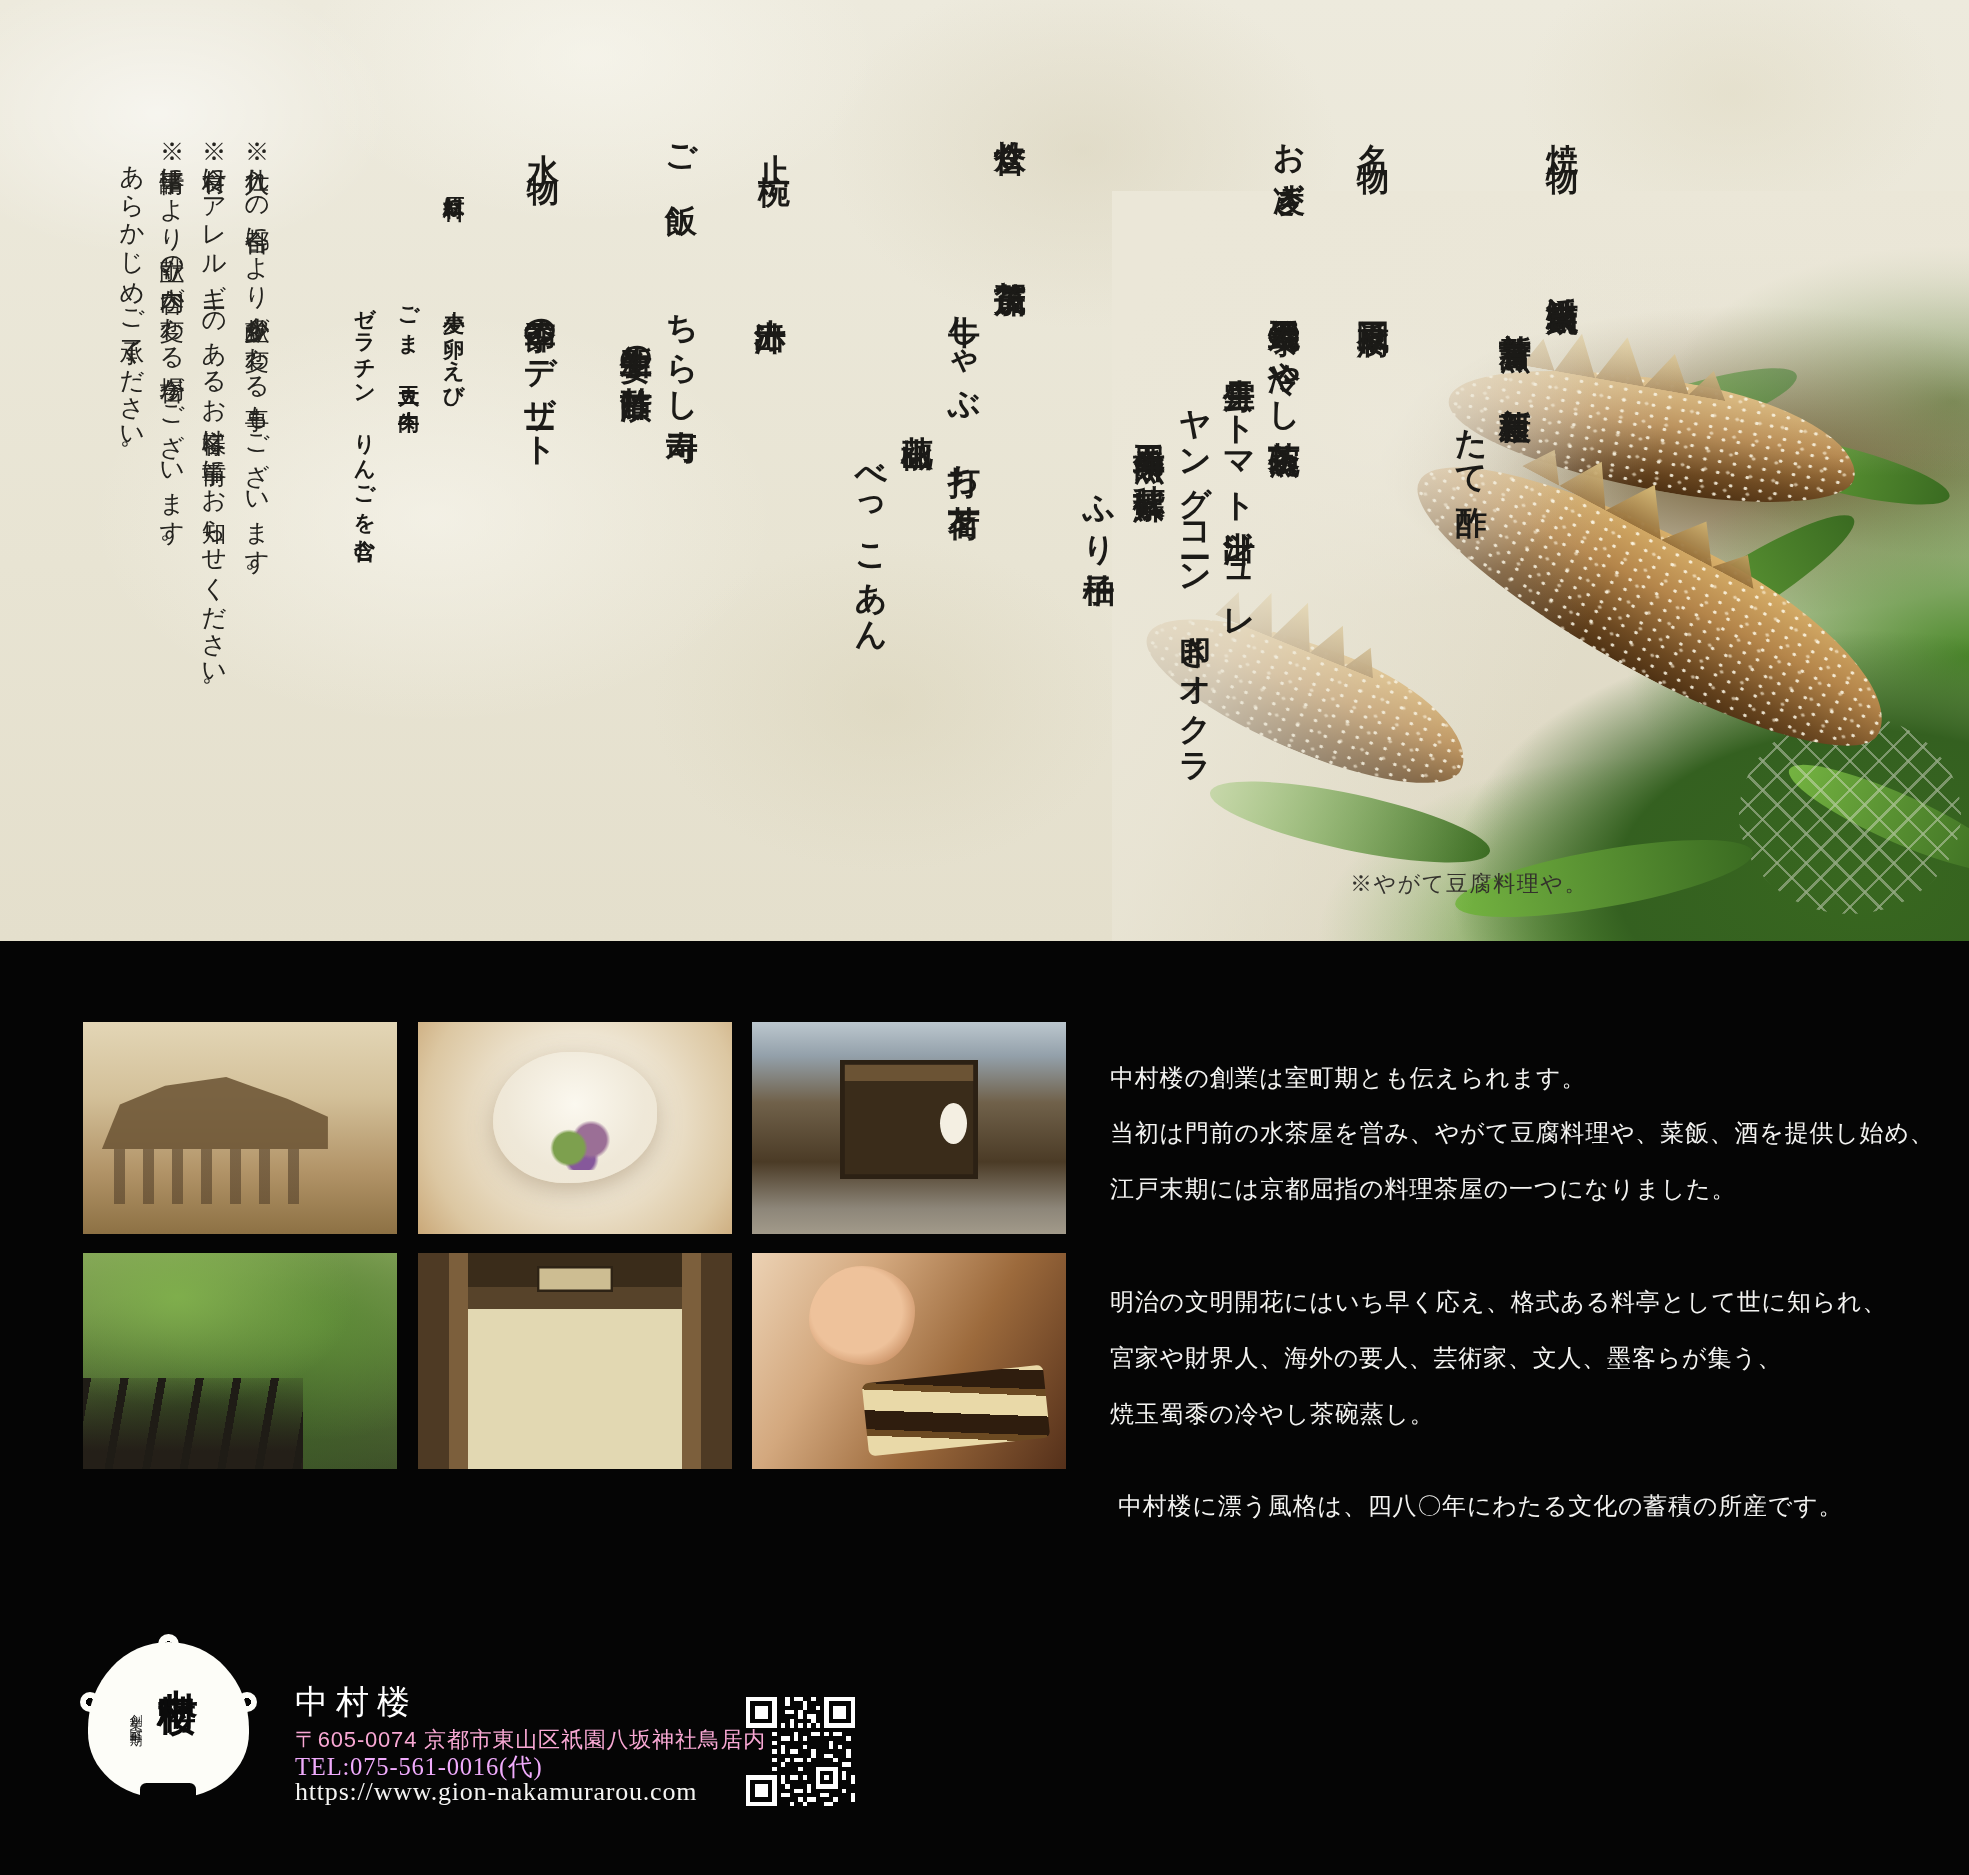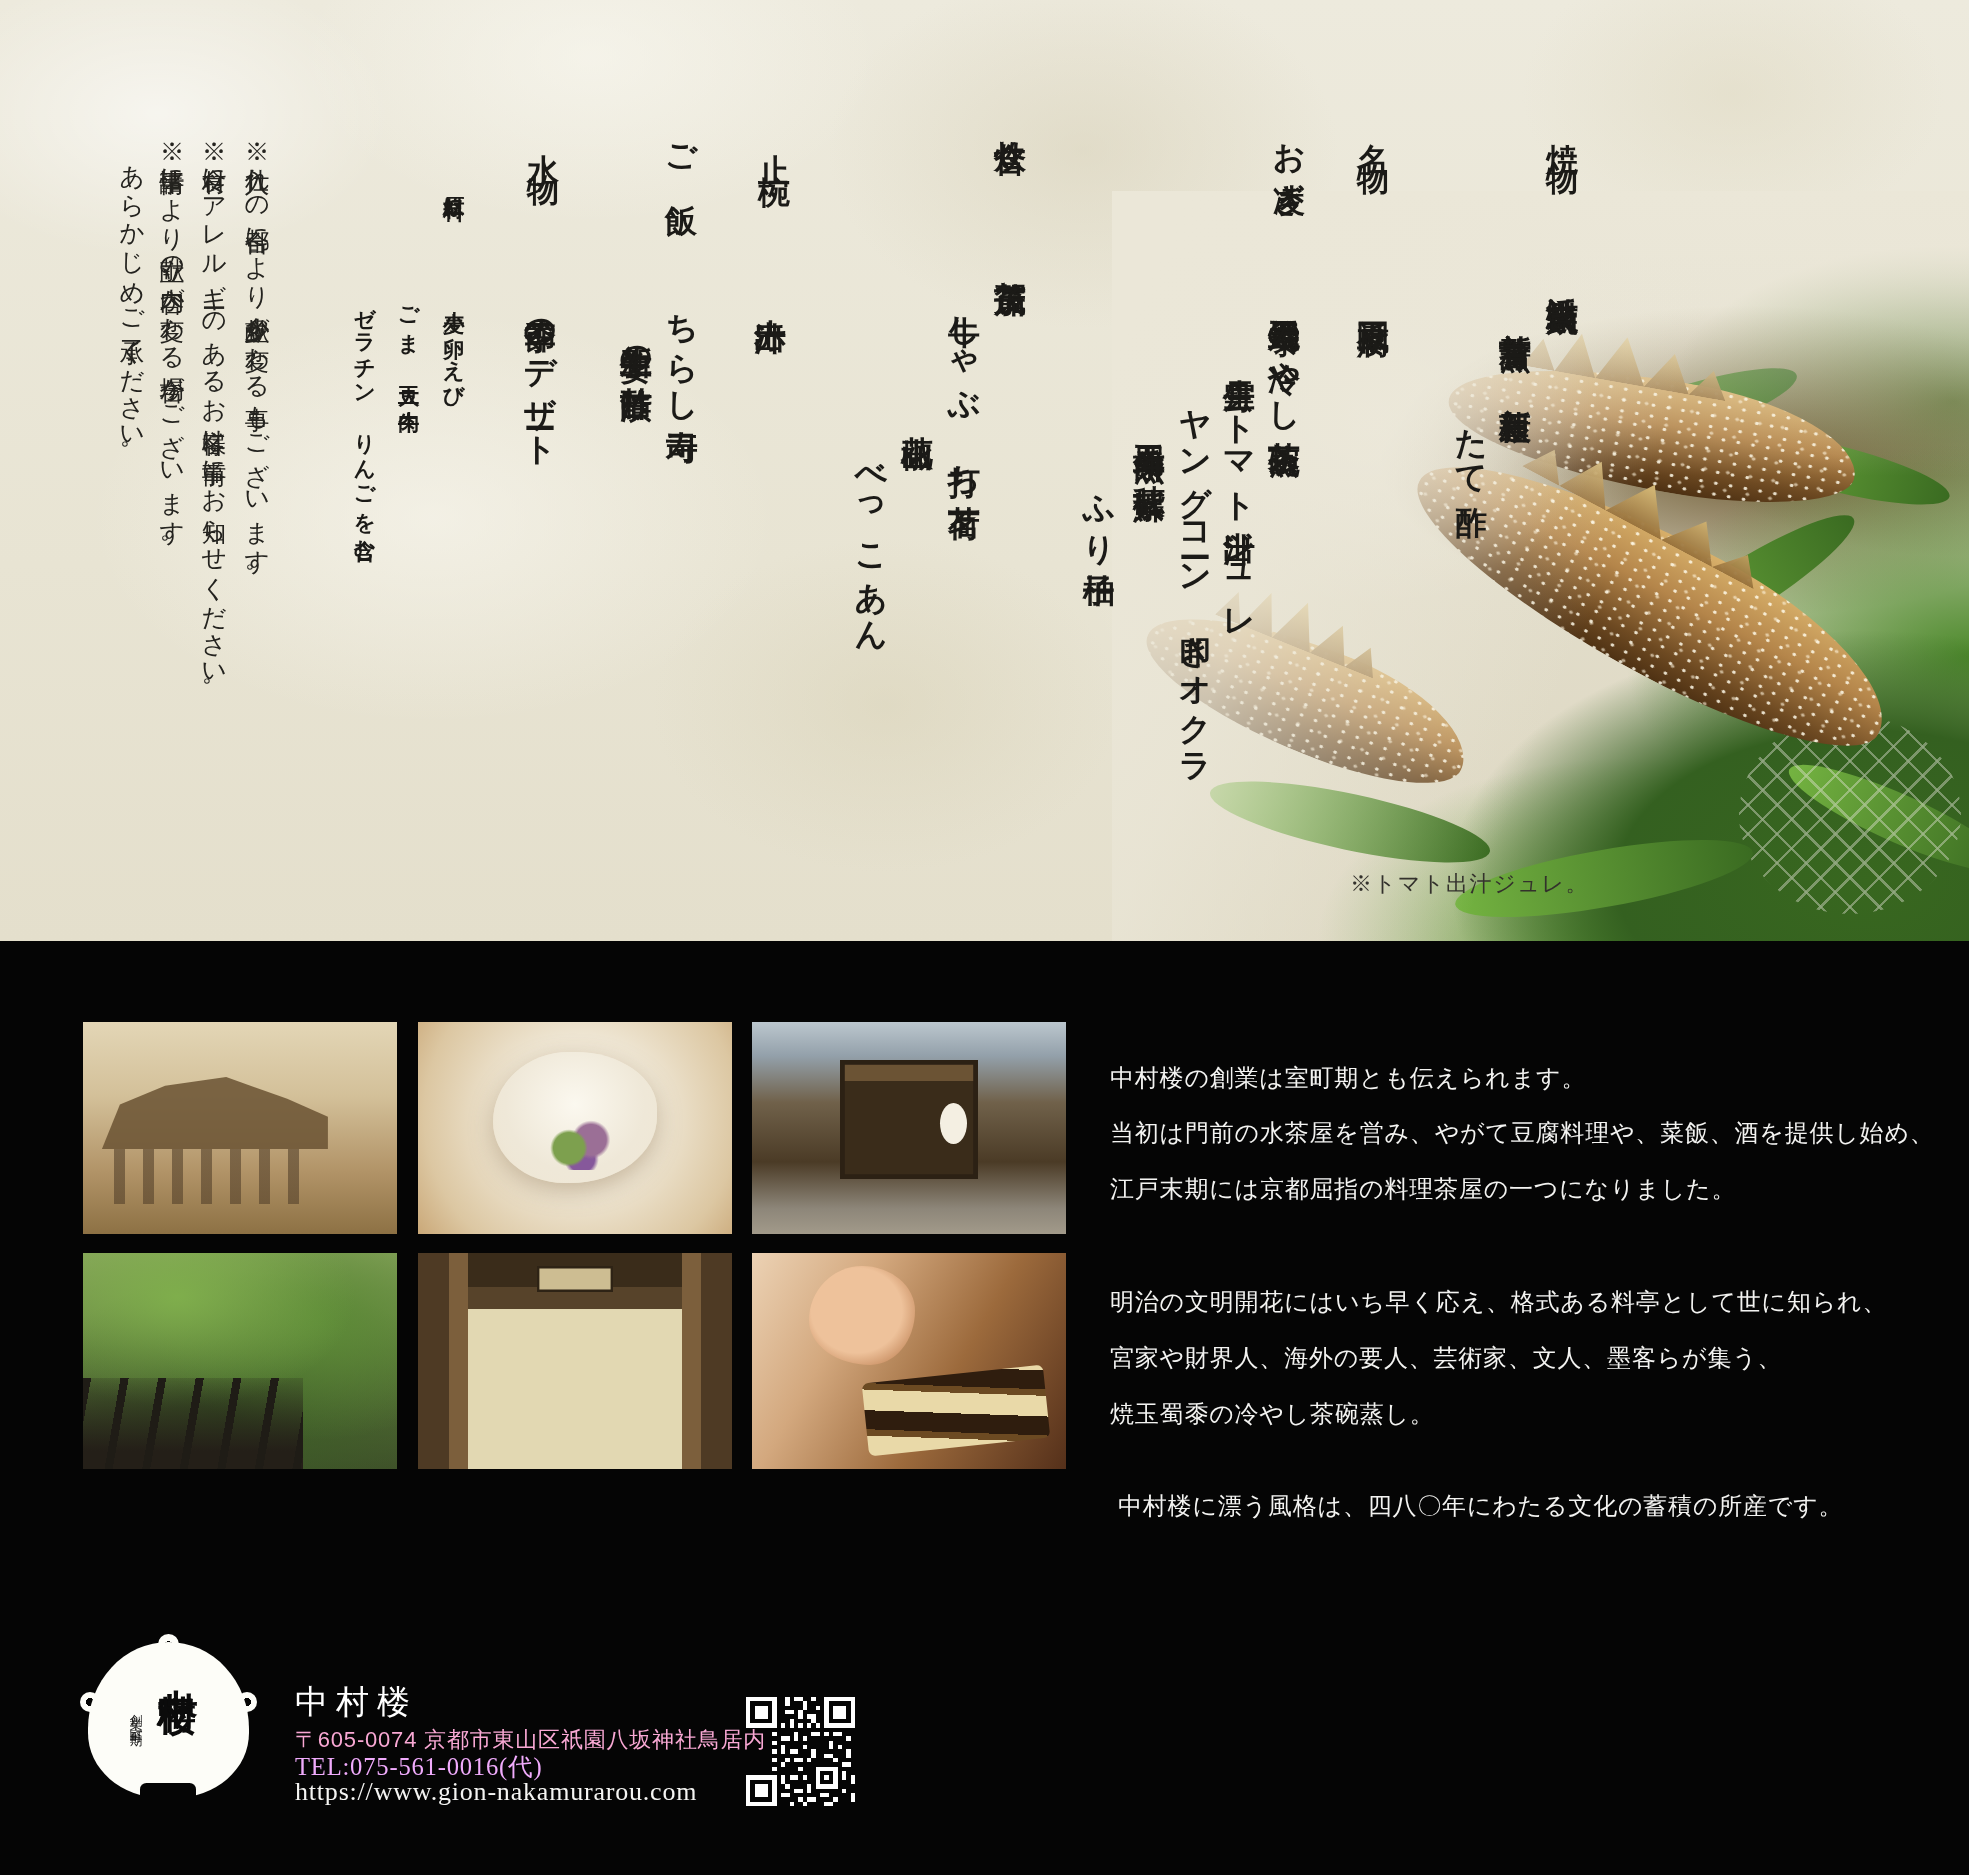--- a/index.html
+++ b/index.html
@@ -180,21 +180,21 @@
   <div class="vcol vsmall" style="left:442px;top:179px;">原材料に</div>
   <div class="vcol vsmall" style="left:442px;top:294px;">小麦　卵　えび</div>
   <div class="vcol vsmall" style="left:397px;top:292px;">ごま　大豆　牛肉</div>
   <div class="vcol vsmall" style="left:353px;top:292px;">ゼラチン　りんごを含む</div>
 
   <div class="vcol vnote" style="left:243px;top:124px;">※仕入れの都合により多少献立が変わる事もございます。</div>
   <div class="vcol vnote" style="left:200px;top:124px;">※食材にアレルギーのあるお客様は事前にお知らせください。</div>
   <div class="vcol vnote" style="left:158px;top:124px;">※諸事情により献立の内容が変わる場合がございます。</div>
   <div class="vcol vnote" style="left:118px;top:148px;">あらかじめご了承ください。</div>
 
-  <div class="caption">※トマト出汁ジュレ。</div>
+  <div class="caption">※やがて豆腐料理や。</div>
 
   <div class="photo row1 c1 ph-old"></div>
   <div class="photo row1 c2 ph-hamo"></div>
   <div class="photo row1 c3 ph-gate"></div>
   <div class="photo row2 c1 ph-garden"></div>
   <div class="photo row2 c2 ph-tatami"></div>
   <div class="photo row2 c3 ph-grill"></div>
 
   <div class="hline" style="top:1062px;">中村楼の創業は室町期とも伝えられます。</div>
   <div class="hline" style="top:1173px;">江戸末期には京都屈指の料理茶屋の一つになりました。</div>

